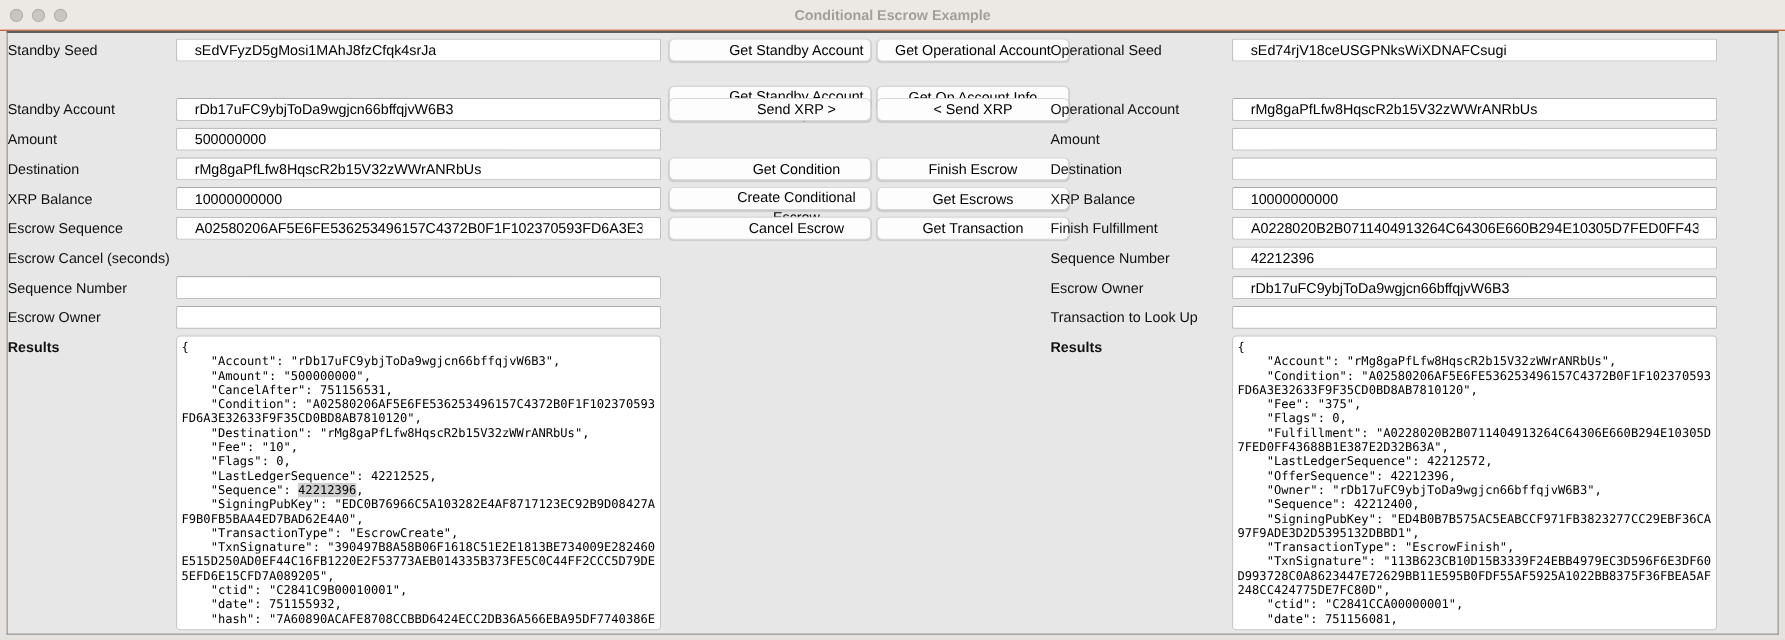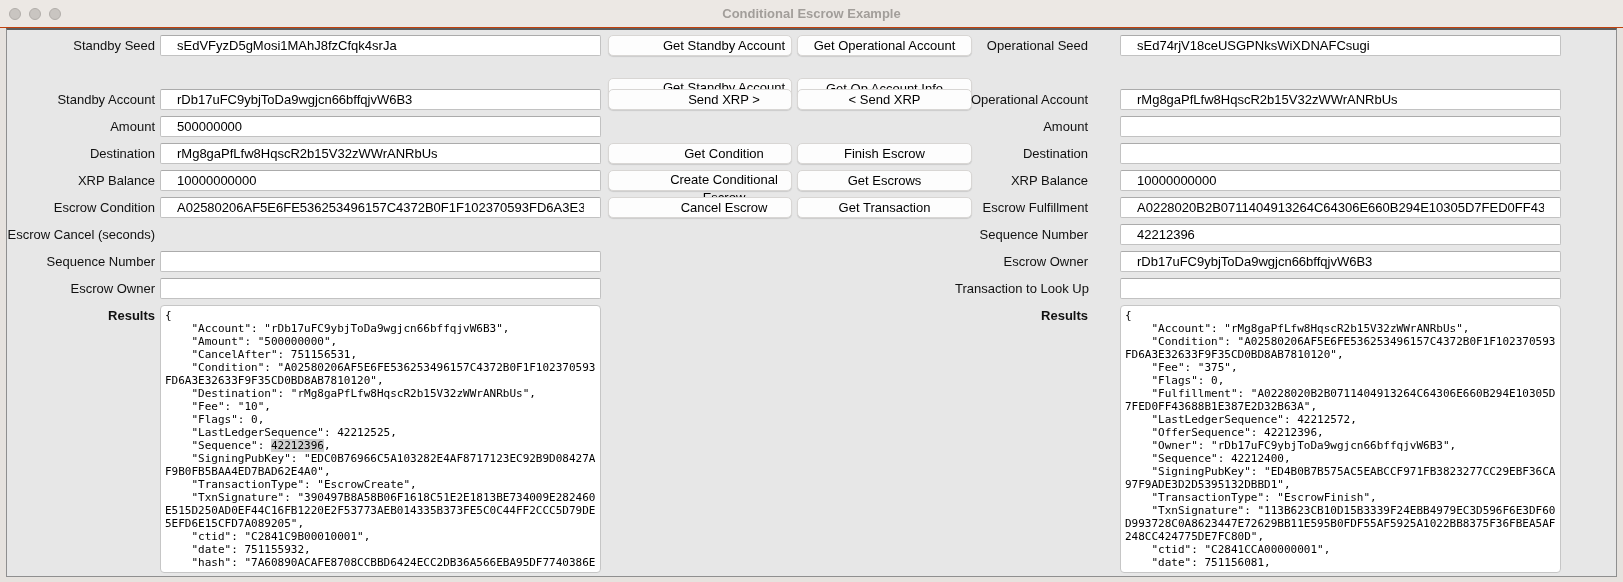--- a/index.html
+++ b/index.html
@@ -14,21 +14,21 @@
     font-size:13px; font-weight:bold; color:#a29e9a; }
   .light { position:absolute; top:8px; width:12px; height:12px; border-radius:50%;
     background:#c9c5c1; border:1px solid #b2aeaa; }
   .light.l1 { left:9px; } .light.l2 { left:29px; } .light.l3 { left:49px; }
 
   
   .panel { position:absolute; top:28px; left:6px; right:6px; bottom:5px;
     background:#e7e7e7; border:1px solid #8f8f8f; border-top:2px solid #5e5e5e; }
 
   .lbl { position:absolute; height:16px; line-height:16px; font-size:13px;
-    color:#111; text-align:right; white-space:nowrap; }
+    color:#111; white-space:nowrap; }
   .lbl.left  { left:0;   width:148px; }
   .lbl.right { left:948px; width:133px; }
 
   .inp { position:absolute; height:21px; width:441px; background:#fff;
     border:1px solid #c2c2c2; border-top-color:#ababab; border-radius:2px;
     font-family:"Liberation Sans", sans-serif; font-size:13px; color:#000;
     padding:0 16px; outline:none; }
   .inp.colL { left:153px; } .inp.colR { left:1113px; }
 
   .btn { position:absolute; height:21px; background:#fdfdfd;
@@ -71,21 +71,21 @@
 
     <div class="lbl left lr4">Amount</div>
     <input class="inp colL r4" value="500000000" style="">
 
     <div class="lbl left lr5">Destination</div>
     <input class="inp colL r5" value="rMg8gaPfLfw8HqscR2b15V32zWWrANRbUs" style="">
 
     <div class="lbl left lr6">XRP Balance</div>
     <input class="inp colL r6" value="10000000000" style="">
 
-    <div class="lbl left lr7">Escrow Condition</div>
+    <div class="lbl left lr7">Escrow Sequence</div>
     <input class="inp colL r7" value="A02580206AF5E6FE536253496157C4372B0F1F102370593FD6A3E32633F9F35CD0BD8AB7810120" style="">
 
     <div class="lbl left lr8">Escrow Cancel (seconds)</div>
 
     <div class="lbl left lr9">Sequence Number</div>
     <input class="inp colL r9" value="" style="">
 
     <div class="lbl left lr10">Escrow Owner</div>
     <input class="inp colL r10" value="" style="">
 
@@ -133,21 +133,21 @@
 
     <div class="lbl right lr4">Amount</div>
     <input class="inp colR r4" value="" style="">
 
     <div class="lbl right lr5">Destination</div>
     <input class="inp colR r5" value="" style="">
 
     <div class="lbl right lr6">XRP Balance</div>
     <input class="inp colR r6" value="10000000000" style="">
 
-    <div class="lbl right lr7">Escrow Fulfillment</div>
+    <div class="lbl right lr7">Finish Fulfillment</div>
     <input class="inp colR r7" value="A0228020B2B0711404913264C64306E660B294E10305D7FED0FF43688B1E387E2D32B63A" style="">
 
     <div class="lbl right lr8">Sequence Number</div>
     <input class="inp colR r8" value="42212396" style="">
 
     <div class="lbl right lr9">Escrow Owner</div>
     <input class="inp colR r9" value="rDb17uFC9ybjToDa9wgjcn66bffqjvW6B3" style="">
 
     <div class="lbl right lr10">Transaction to Look Up</div>
     <input class="inp colR r10" value="" style="">

